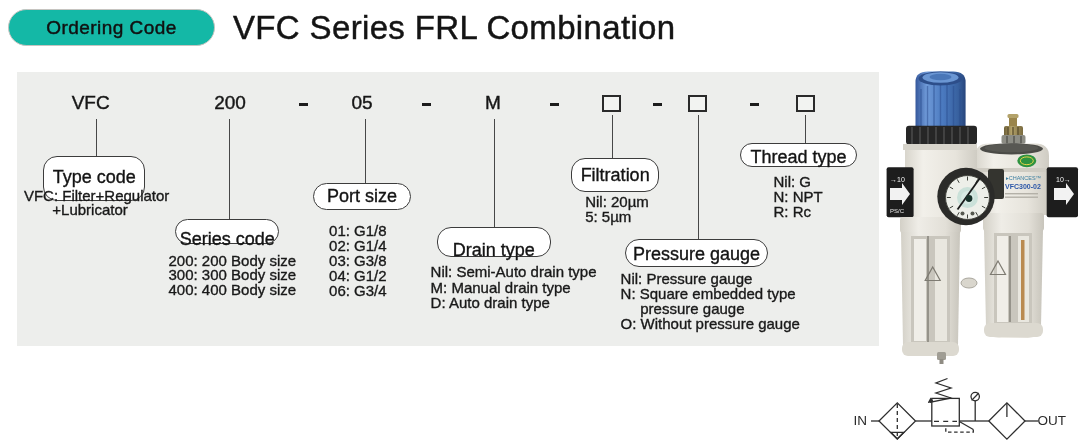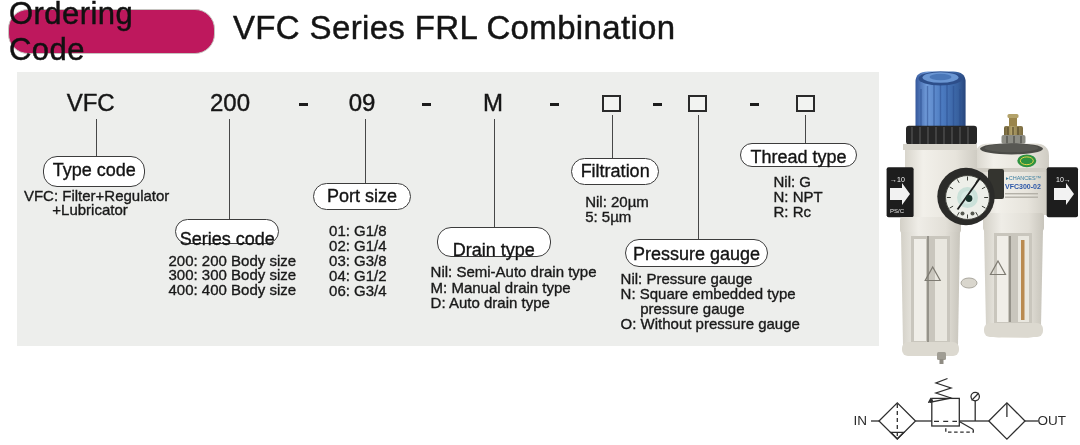--- a/index.html
+++ b/index.html
@@ -1,62 +1,62 @@
 <!DOCTYPE html>
 <html><head>
 <meta charset="utf-8">
 <style>
 html,body{margin:0;padding:0;width:1080px;height:445px;background:#ffffff;
 font-family:"Liberation Sans",sans-serif;overflow:hidden;position:relative}
 .abs{position:absolute}
 #panel{position:absolute;left:17px;top:72px;width:862px;height:274px;background:#edeeec}
-#banner{position:absolute;left:8px;top:9px;width:207px;height:45px;border:1.5px solid #c6c4c0;
-border-radius:20px;background:#be185d;box-sizing:border-box;
-font-size:31px;letter-spacing:0.45px;color:#111;-webkit-text-stroke:0.45px #111;display:flex;align-items:center;justify-content:center}
+#banner{position:absolute;left:8px;top:9px;width:207px;height:37px;border:1.5px solid #c6c4c0;
+border-radius:20px;background:#14b8a6;box-sizing:border-box;
+font-size:19px;letter-spacing:0.45px;color:#111;-webkit-text-stroke:0.45px #111;display:flex;align-items:center;justify-content:center}
 #title{position:absolute;left:233px;top:9px;height:38.5px;line-height:38.5px;font-size:33px;letter-spacing:0.35px;color:#141414;-webkit-text-stroke:0.45px #141414;white-space:nowrap}
-.code{position:absolute;top:91px;font-size:24px;line-height:24px;color:#161616;-webkit-text-stroke:0.4px #161616;transform:translateX(-50%);white-space:nowrap}
+.code{position:absolute;top:91px;font-size:19px;line-height:24px;color:#161616;-webkit-text-stroke:0.4px #161616;transform:translateX(-50%);white-space:nowrap}
 .dash{position:absolute;top:103.3px;width:9px;height:2.6px;background:#1c1c1c}
 .sq{position:absolute;top:95px;width:15px;height:12.5px;border:2px solid #2a2a2a;background:#f2f3f1}
 .vline{position:absolute;width:1.2px;background:#474747}
 .lb{position:absolute;border:1.4px solid #3c3c3c;border-radius:14px;background:#fff;box-sizing:border-box;
 font-size:18px;color:#141414;-webkit-text-stroke:0.35px #141414;display:flex;align-items:center;justify-content:center;white-space:nowrap}
 .tx{position:absolute;font-size:15px;color:#191919;white-space:pre;-webkit-text-stroke:0.35px #191919}
 </style>
 </head>
 <body>
 <div id="panel"></div>
 <div id="banner">Ordering Code</div>
 <div id="title">VFC Series FRL Combination</div>
 
 <div class="code" style="left:90.7px">VFC</div>
 <div class="code" style="left:230px">200</div>
 <div class="dash" style="left:299px"></div>
-<div class="code" style="left:362px">09</div>
+<div class="code" style="left:362px">05</div>
 <div class="dash" style="left:421.5px"></div>
 <div class="code" style="left:493px">M</div>
 <div class="dash" style="left:549.5px"></div>
 <div class="sq" style="left:602px"></div>
 <div class="dash" style="left:652.5px"></div>
 <div class="sq" style="left:688px"></div>
 <div class="dash" style="left:749.5px"></div>
 <div class="sq" style="left:796px"></div>
 
 <div class="vline" style="left:95.5px;top:119px;height:36.5px"></div>
 <div class="vline" style="left:228.5px;top:119px;height:100px"></div>
 <div class="vline" style="left:365px;top:119px;height:64.5px"></div>
 <div class="vline" style="left:494px;top:119px;height:108.5px"></div>
 <div class="vline" style="left:611.5px;top:115px;height:43px"></div>
 <div class="vline" style="left:697.5px;top:115px;height:124.5px"></div>
 <div class="vline" style="left:804.5px;top:115px;height:28px"></div>
 
-<div class="lb" style="left:43.3px;top:155.5px;width:101.8px;height:31px;padding-bottom:1.8px">Type code</div>
+<div class="lb" style="left:43.3px;top:155.5px;width:101.8px;height:45px;padding-bottom:1.8px">Type code</div>
 <div class="lb" style="left:175.2px;top:218.9px;width:104.2px;height:25px;padding-top:16px">Series code</div>
 <div class="lb" style="left:312.8px;top:183.4px;width:98.4px;height:26.7px;padding-top:0">Port size</div>
 <div class="lb" style="left:437px;top:227.4px;width:113.5px;height:29.5px;padding-top:17px">Drain type</div>
-<div class="lb" style="left:570.9px;top:157.6px;width:88.5px;height:27px;padding-top:1.3px">Filtration</div>
+<div class="lb" style="left:570.9px;top:157.6px;width:88.5px;height:34px;padding-top:1.3px">Filtration</div>
 <div class="lb" style="left:625.4px;top:239.1px;width:142.2px;height:27.7px;padding-top:2.5px">Pressure gauge</div>
 <div class="lb" style="left:739.7px;top:142.7px;width:117.7px;height:24.7px;padding-top:4px">Thread type</div>
 
 <div class="tx" style="left:23.9px;top:188.4px;line-height:15px">VFC: Filter+Regulator</div>
 <div class="tx" style="left:52.3px;top:201.5px;line-height:15px">+Lubricator</div>
 <div class="tx" style="left:168.5px;top:253.5px;line-height:14.6px">200: 200 Body size
 300: 300 Body size
 400: 400 Body size</div>
 <div class="tx" style="left:329.1px;top:223.1px;line-height:15.03px">01: G1/8
 02: G1/4

